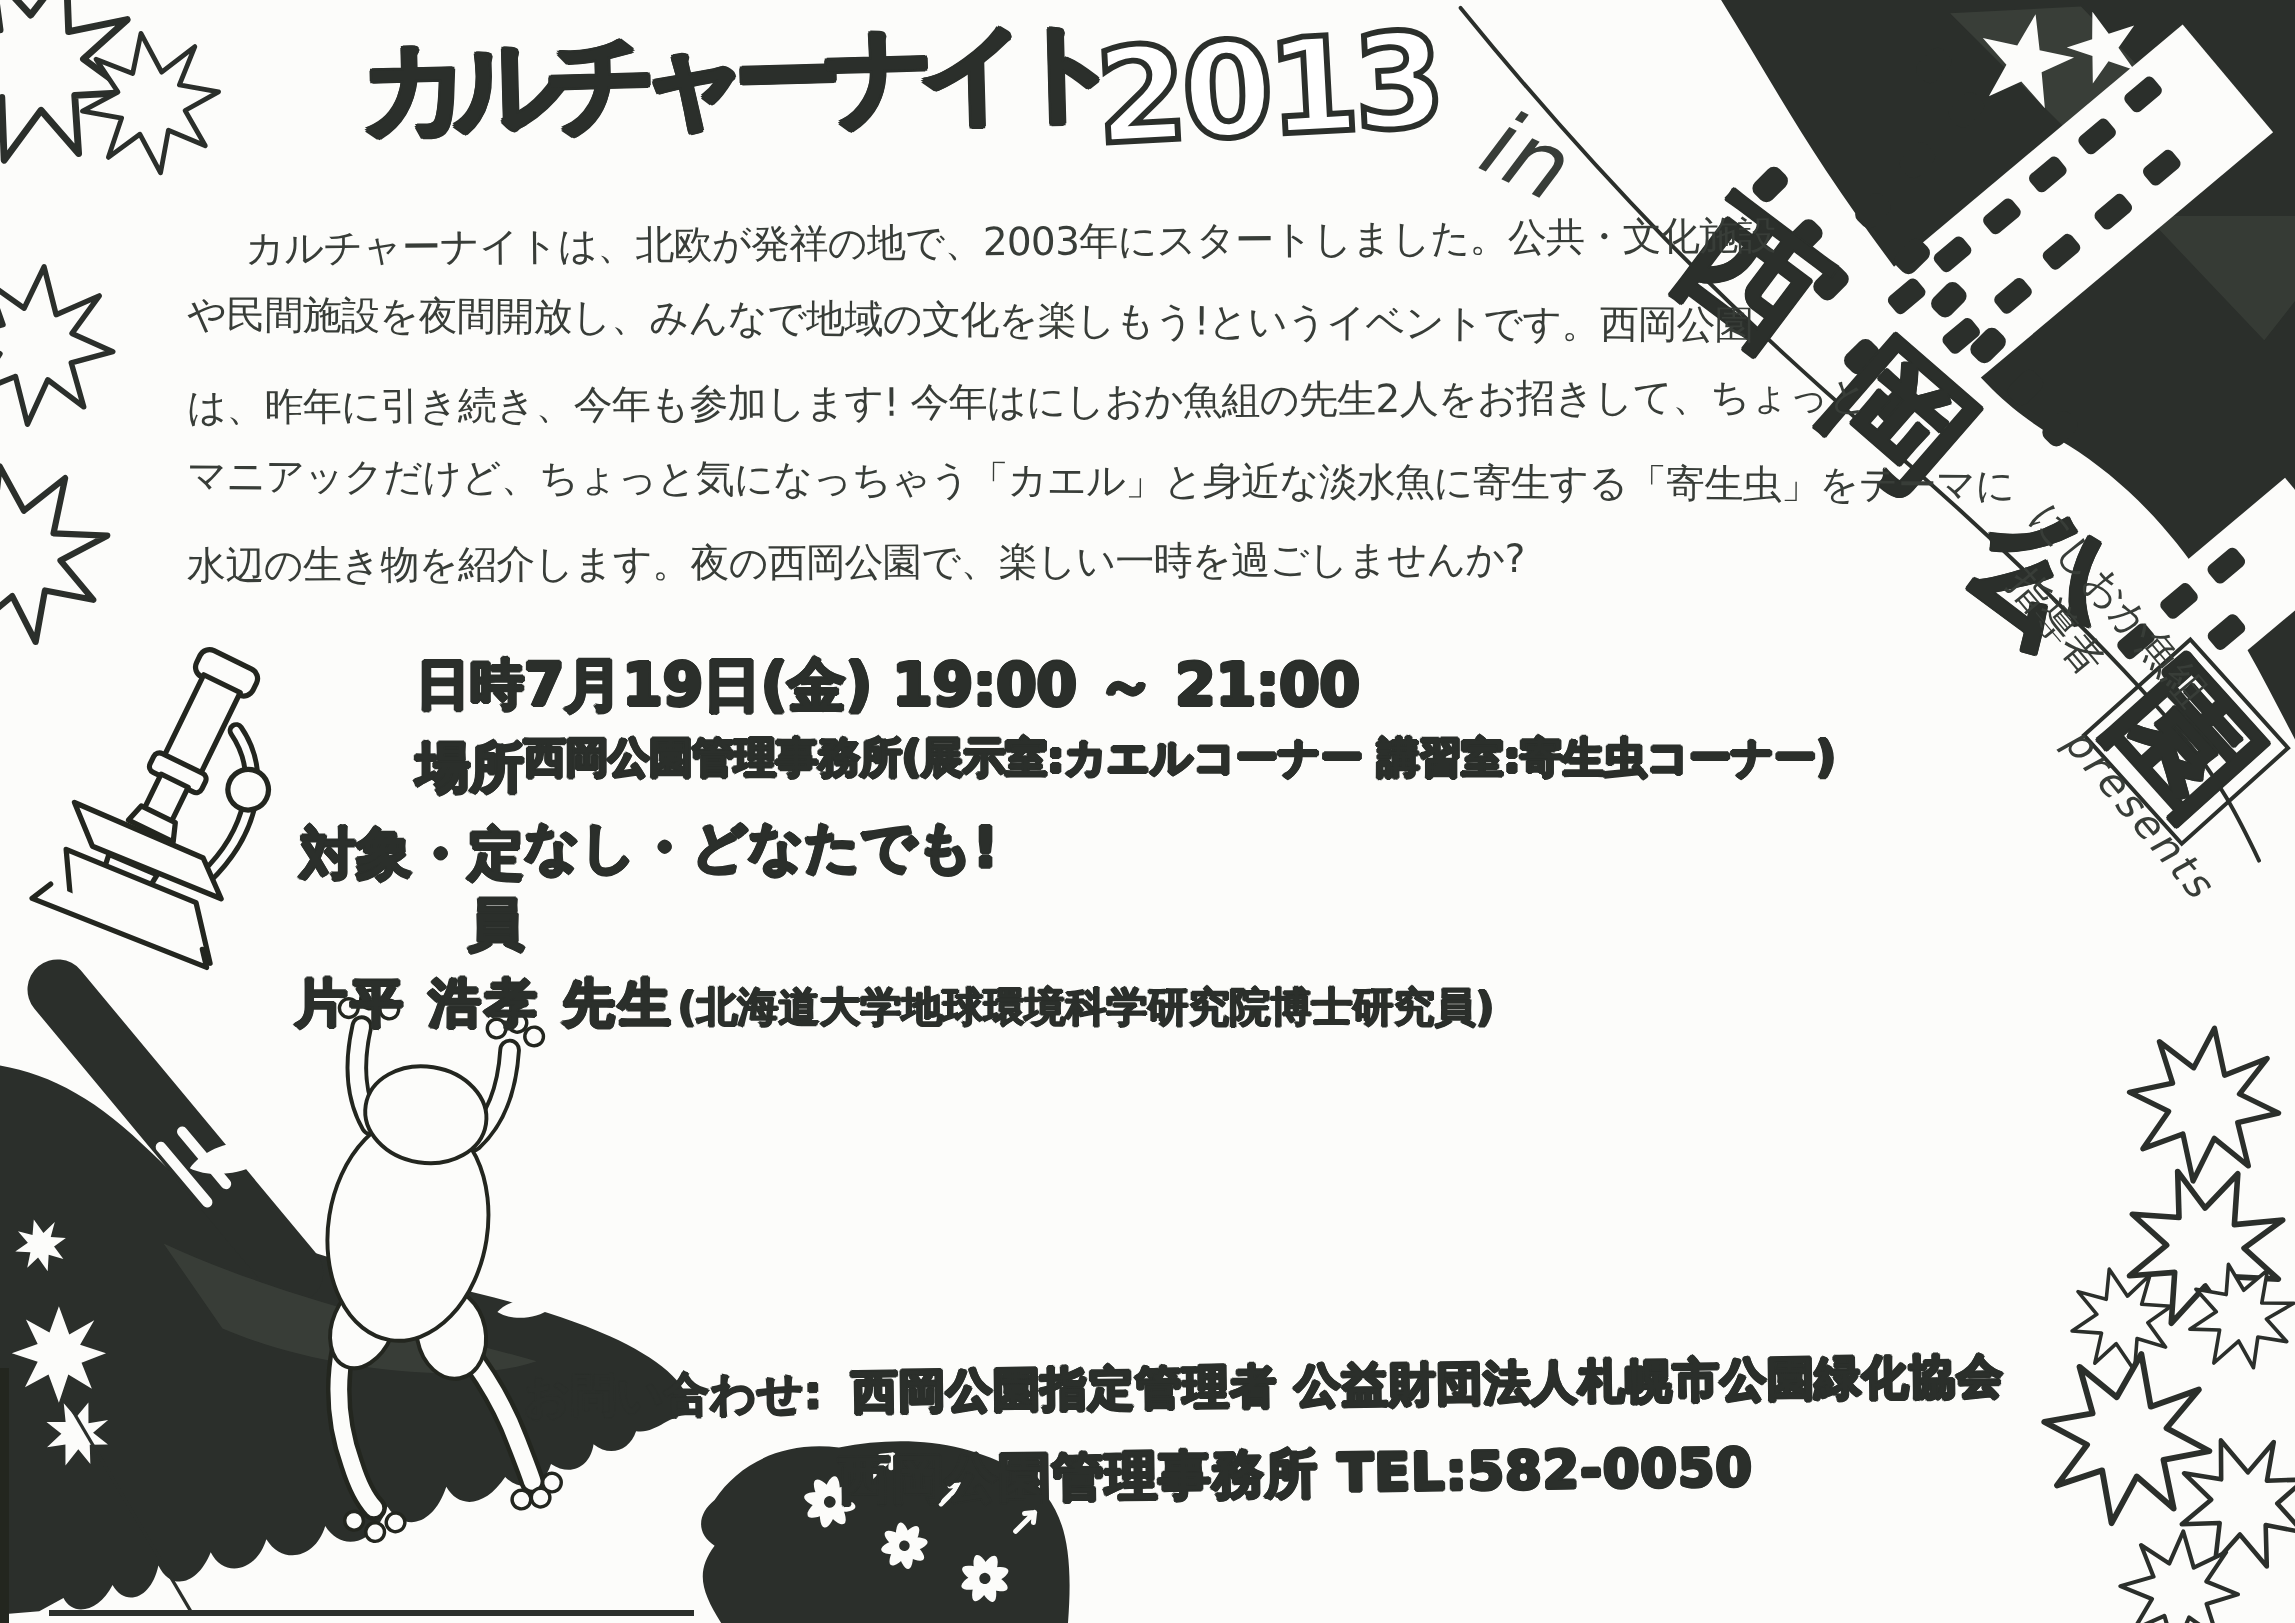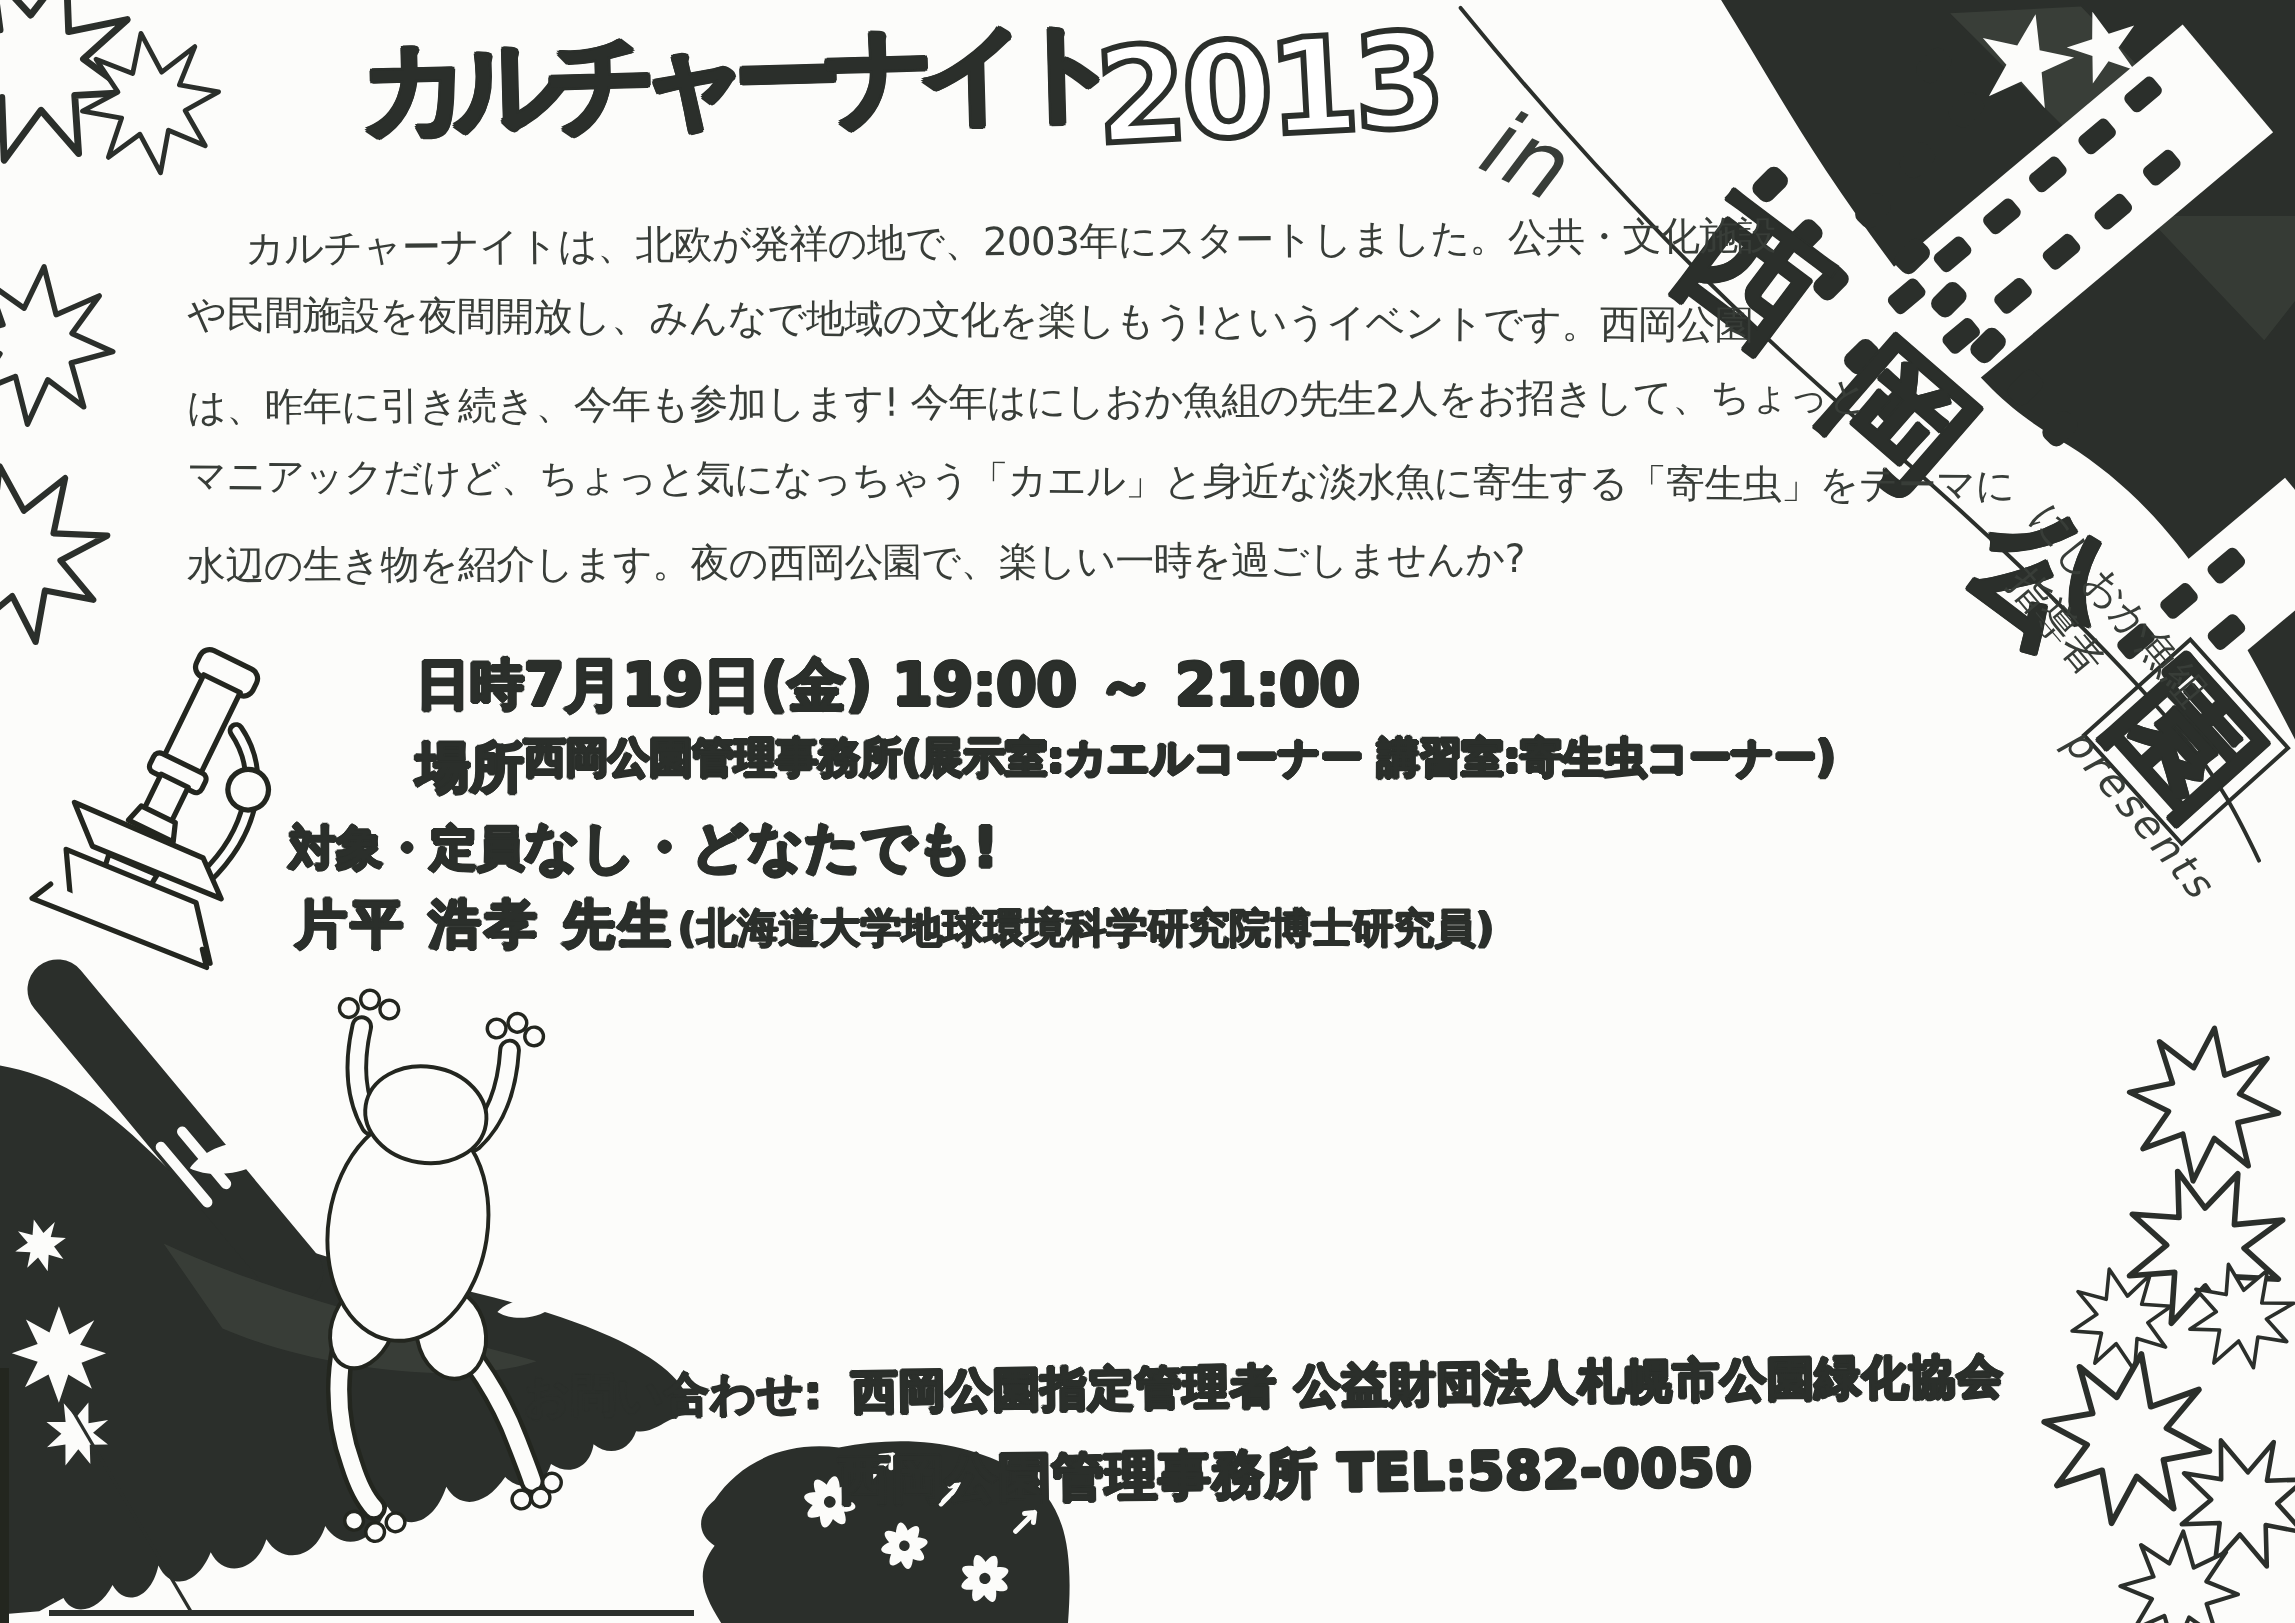--- a/index.html
+++ b/index.html
@@ -35,21 +35,21 @@
   .intro div:nth-child(1){text-indent:58px;transform:rotate(-0.5deg);}
   .intro div:nth-child(2){transform:rotate(0.4deg);}
   .intro div:nth-child(3){transform:rotate(-0.4deg);}
   .intro div:nth-child(4){transform:rotate(0.3deg);}
   .intro div:nth-child(5){transform:rotate(-0.3deg);}
 
   
   .details{left:249px;top:651px;width:1996px;}
   .drow{display:flex;align-items:flex-start;margin-bottom:13px;}
   .dlabel{width:275px;text-align:right;font-size:54px;flex:none;line-height:1.25;}
-  .dlabel.small{font-size:47px;padding-top:5.2px;}
+  .dlabel.small{font-size:56px;padding-top:5.2px;}
   .dvalue{line-height:1.2;}
   .v-date{font-size:58px;white-space:nowrap;}
   .v-note{font-size:34px;margin-left:36px;white-space:nowrap;}
   .v-place{font-size:42px;padding-top:9.2px;white-space:nowrap;}
   .v-aud{font-size:55px;white-space:nowrap;}
   .v-fee{font-size:56px;white-space:nowrap;}
   .lect-line{white-space:nowrap;margin-bottom:15.7px;}
   .lt-tag{font-size:50px;}
   .lt-desc{font-size:40px;}
   .lt-desc2{font-size:45px;}

